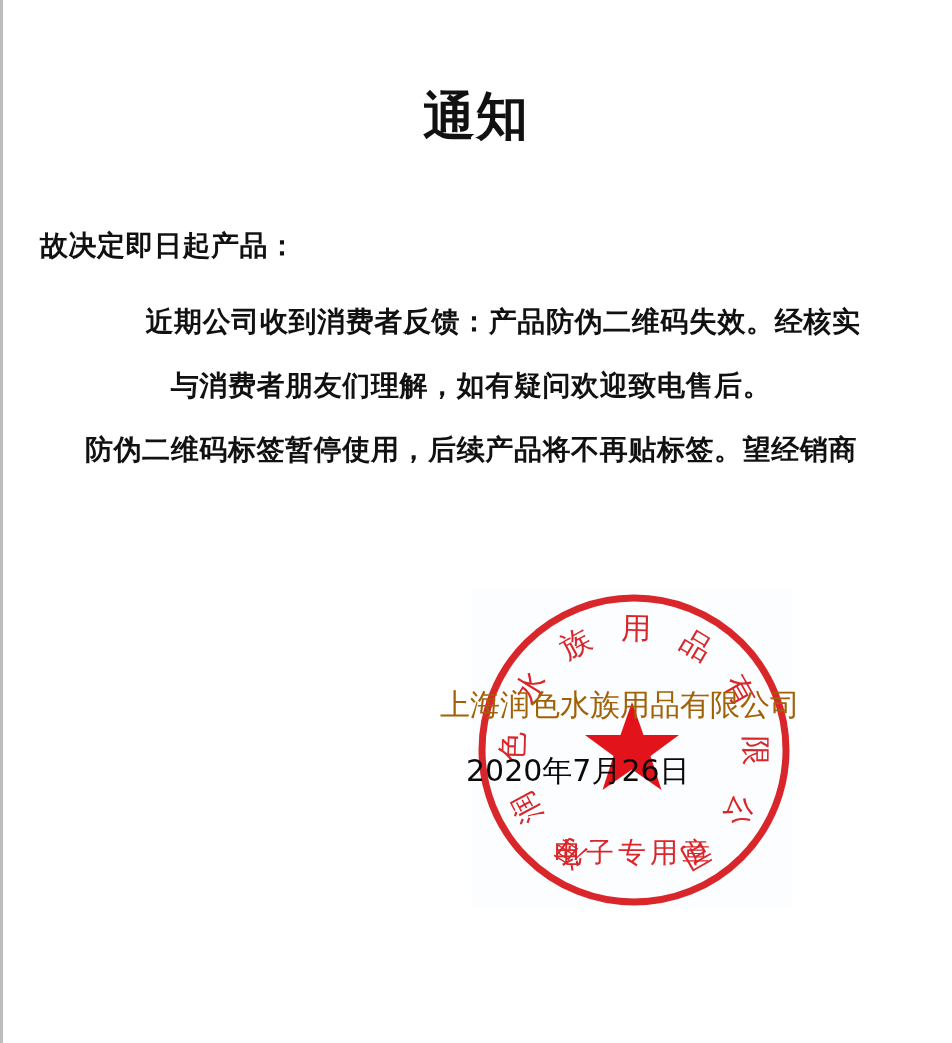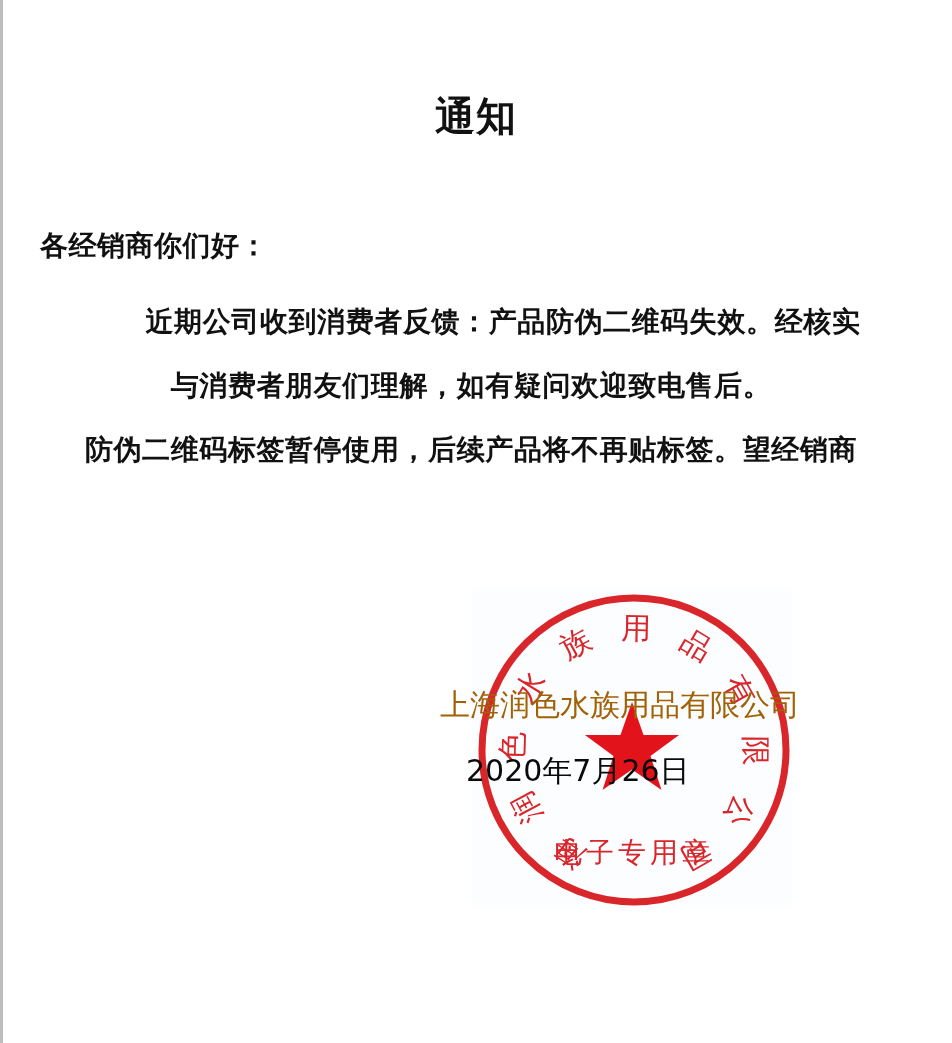--- a/index.html
+++ b/index.html
@@ -19,21 +19,21 @@
       position: absolute;
       left: 0; top: 0;
       width: 3px; height: 1043px;
       background: #bdbdbd;
     }
     .title {
       position: absolute;
       left: 0; width: 952px;
       top: 88px;
       text-align: center;
-      font-size: 40px;
+      font-size: 52px;
       font-weight: bold;
       line-height: 56px;
       letter-spacing: 1px;
     }
     .salutation {
       position: absolute;
       left: 40px;
       top: 222px;
       font-size: 28px;
       font-weight: bold;
@@ -103,21 +103,21 @@
       white-space: nowrap;
     }
   </style>
 </head>
 <body>
 
 <div class="left-border"></div>
 
 <div class="title">通知</div>
 
-<div class="salutation">各经销商你们好：</div>
+<div class="salutation">故决定即日起产品：</div>
 
 <div class="body-para">
   <div class="body-line indent">近期公司收到消费者反馈：产品防伪二维码失效。经核实</div>
   <div class="body-line">与消费者朋友们理解，如有疑问欢迎致电售后。</div>
   <div class="body-line">防伪二维码标签暂停使用，后续产品将不再贴标签。望经销商</div>
 </div>
 
 <div class="seal-bg"></div>
 <div class="seal">
   <svg viewBox="0 0 316 316" xmlns="http://www.w3.org/2000/svg">

